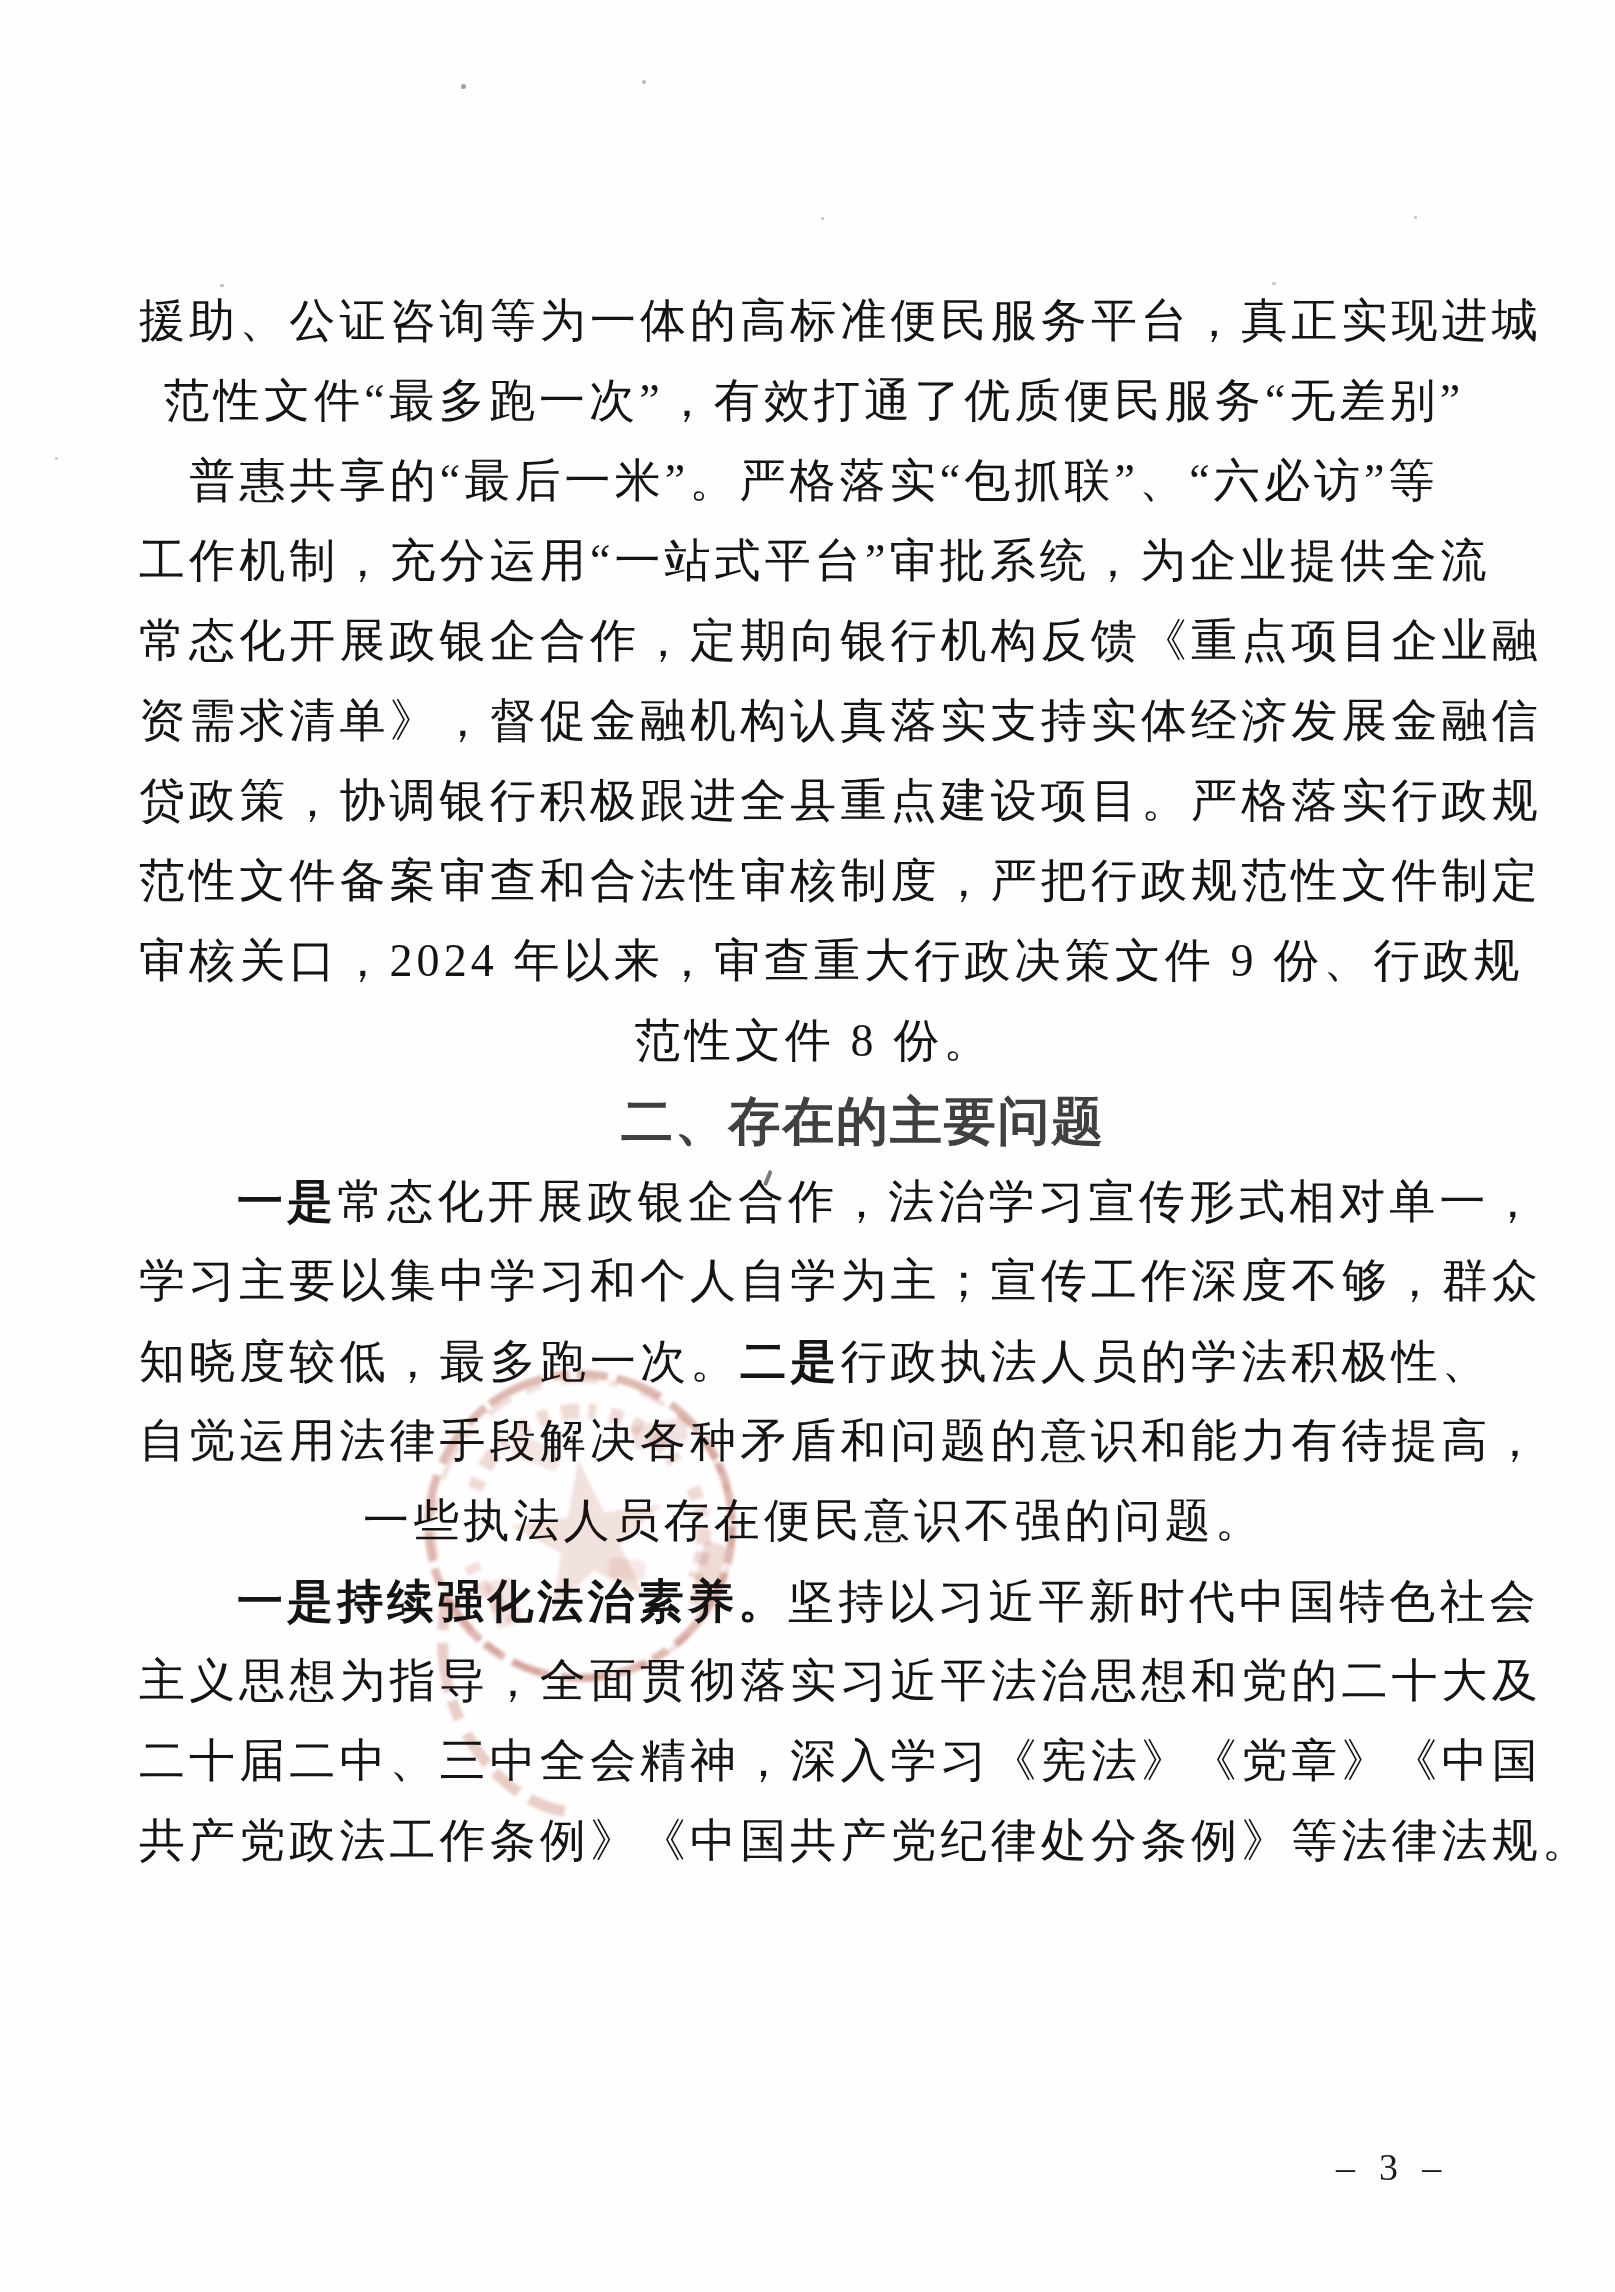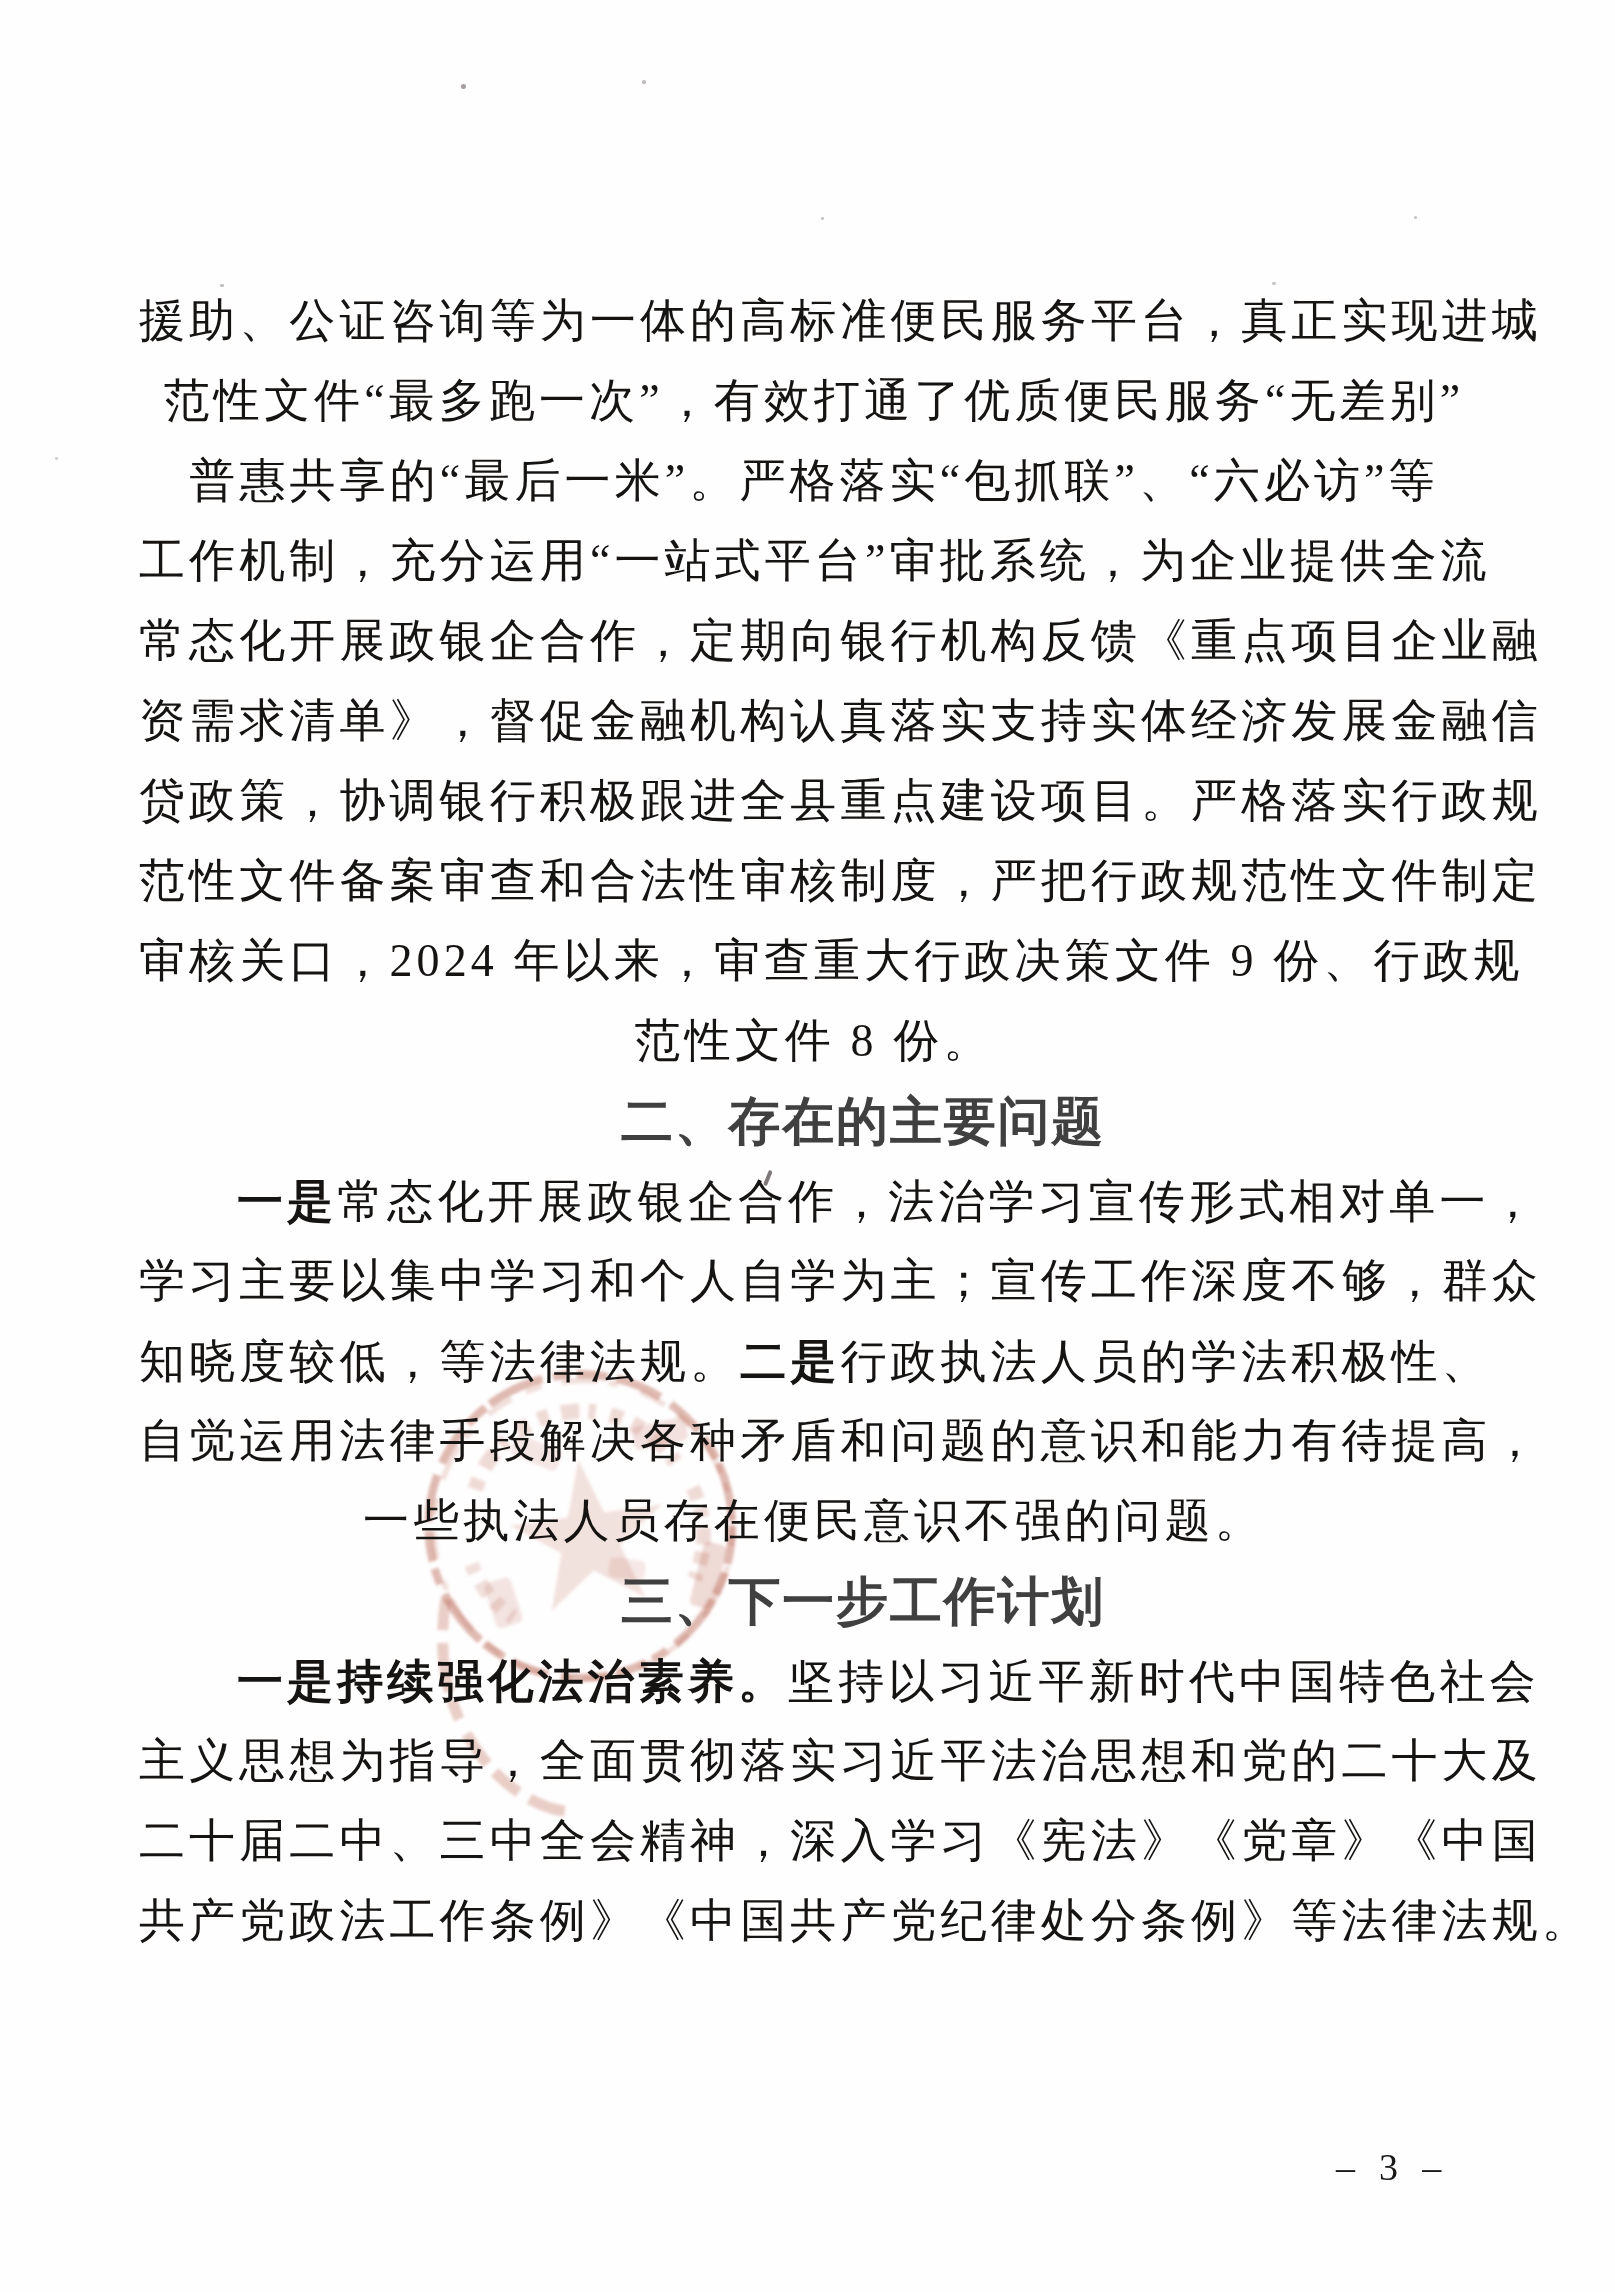--- a/index.html
+++ b/index.html
@@ -131,24 +131,23 @@
       <div class="line"><span>工作机制，充分运用“一站式平台”审批系统，为企业提供全流</span></div>
       <div class="line"><span>常态化开展政银企合作，定期向银行机构反馈《重点项目企业融</span></div>
       <div class="line"><span>资需求清单》，督促金融机构认真落实支持实体经济发展金融信</span></div>
       <div class="line"><span>贷政策，协调银行积极跟进全县重点建设项目。严格落实行政规</span></div>
       <div class="line"><span>范性文件备案审查和合法性审核制度，严把行政规范性文件制定</span></div>
       <div class="line"><span>审核关口，2024 年以来，审查重大行政决策文件 9 份、行政规</span></div>
       <div class="line end"><span>范性文件 8 份。</span></div>
       <div class="line heading indent"><span class="b">二、存在的主要问题</span></div>
       <div class="line indent"><span class="b">一是</span><span>常态化开展政银企合作，法治学习宣传形式相对单一，</span></div>
       <div class="line"><span>学习主要以集中学习和个人自学为主；宣传工作深度不够，群众</span></div>
-      <div class="line"><span>知晓度较低，等法律法规。</span><span class="b">二是</span><span>行政执法人员的学法积极性、</span></div>
+      <div class="line"><span>知晓度较低，最多跑一次。</span><span class="b">二是</span><span>行政执法人员的学法积极性、</span></div>
       <div class="line"><span>自觉运用法律手段解决各种矛盾和问题的意识和能力有待提高，</span></div>
       <div class="line end"><span>一些执法人员存在便民意识不强的问题。</span></div>
-      <div class="line heading indent"><span class="b">三、下一步工作计划</span></div>
       <div class="line indent"><span class="b">一是持续强化法治素养。</span><span>坚持以习近平新时代中国特色社会</span></div>
       <div class="line"><span>主义思想为指导，全面贯彻落实习近平法治思想和党的二十大及</span></div>
       <div class="line"><span>二十届二中、三中全会精神，深入学习《宪法》《党章》《中国</span></div>
       <div class="line end"><span>共产党政法工作条例》《中国共产党纪律处分条例》等法律法规。</span></div>
     </div>
 
   <div class="page-number">– 3 –</div>
 
 </div>
 

